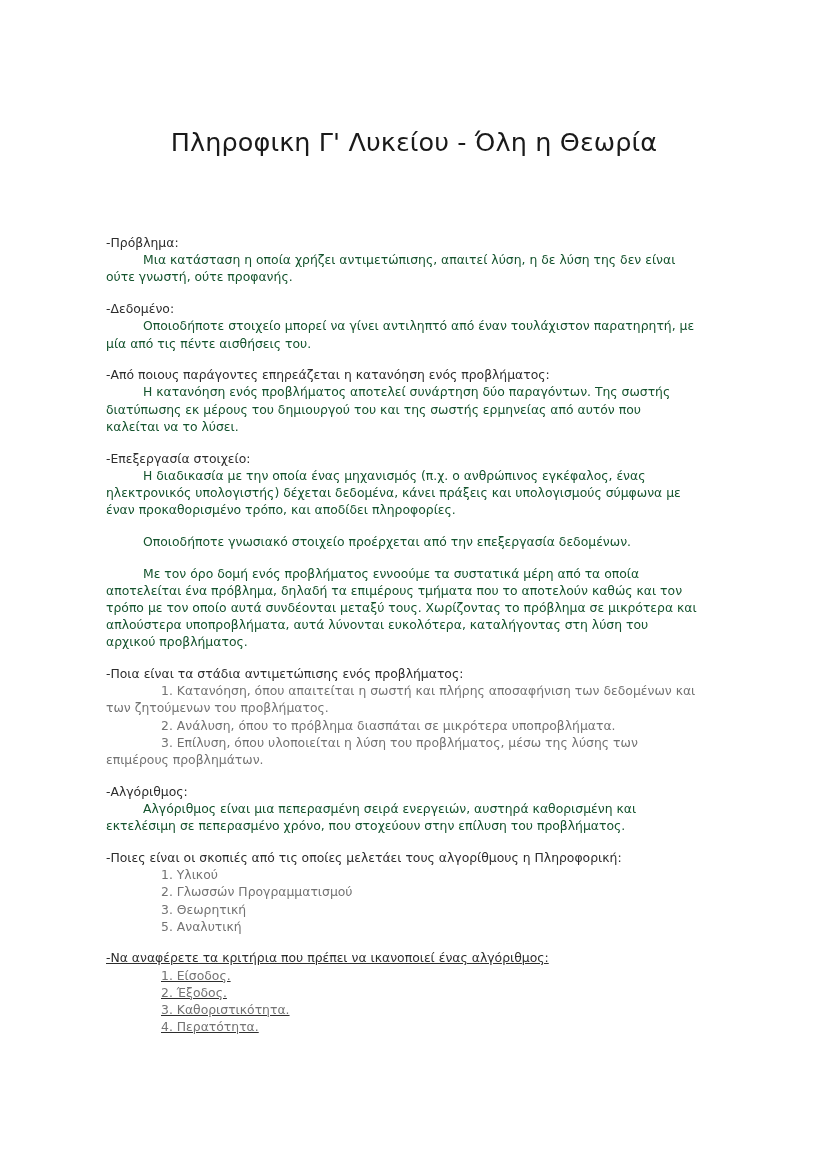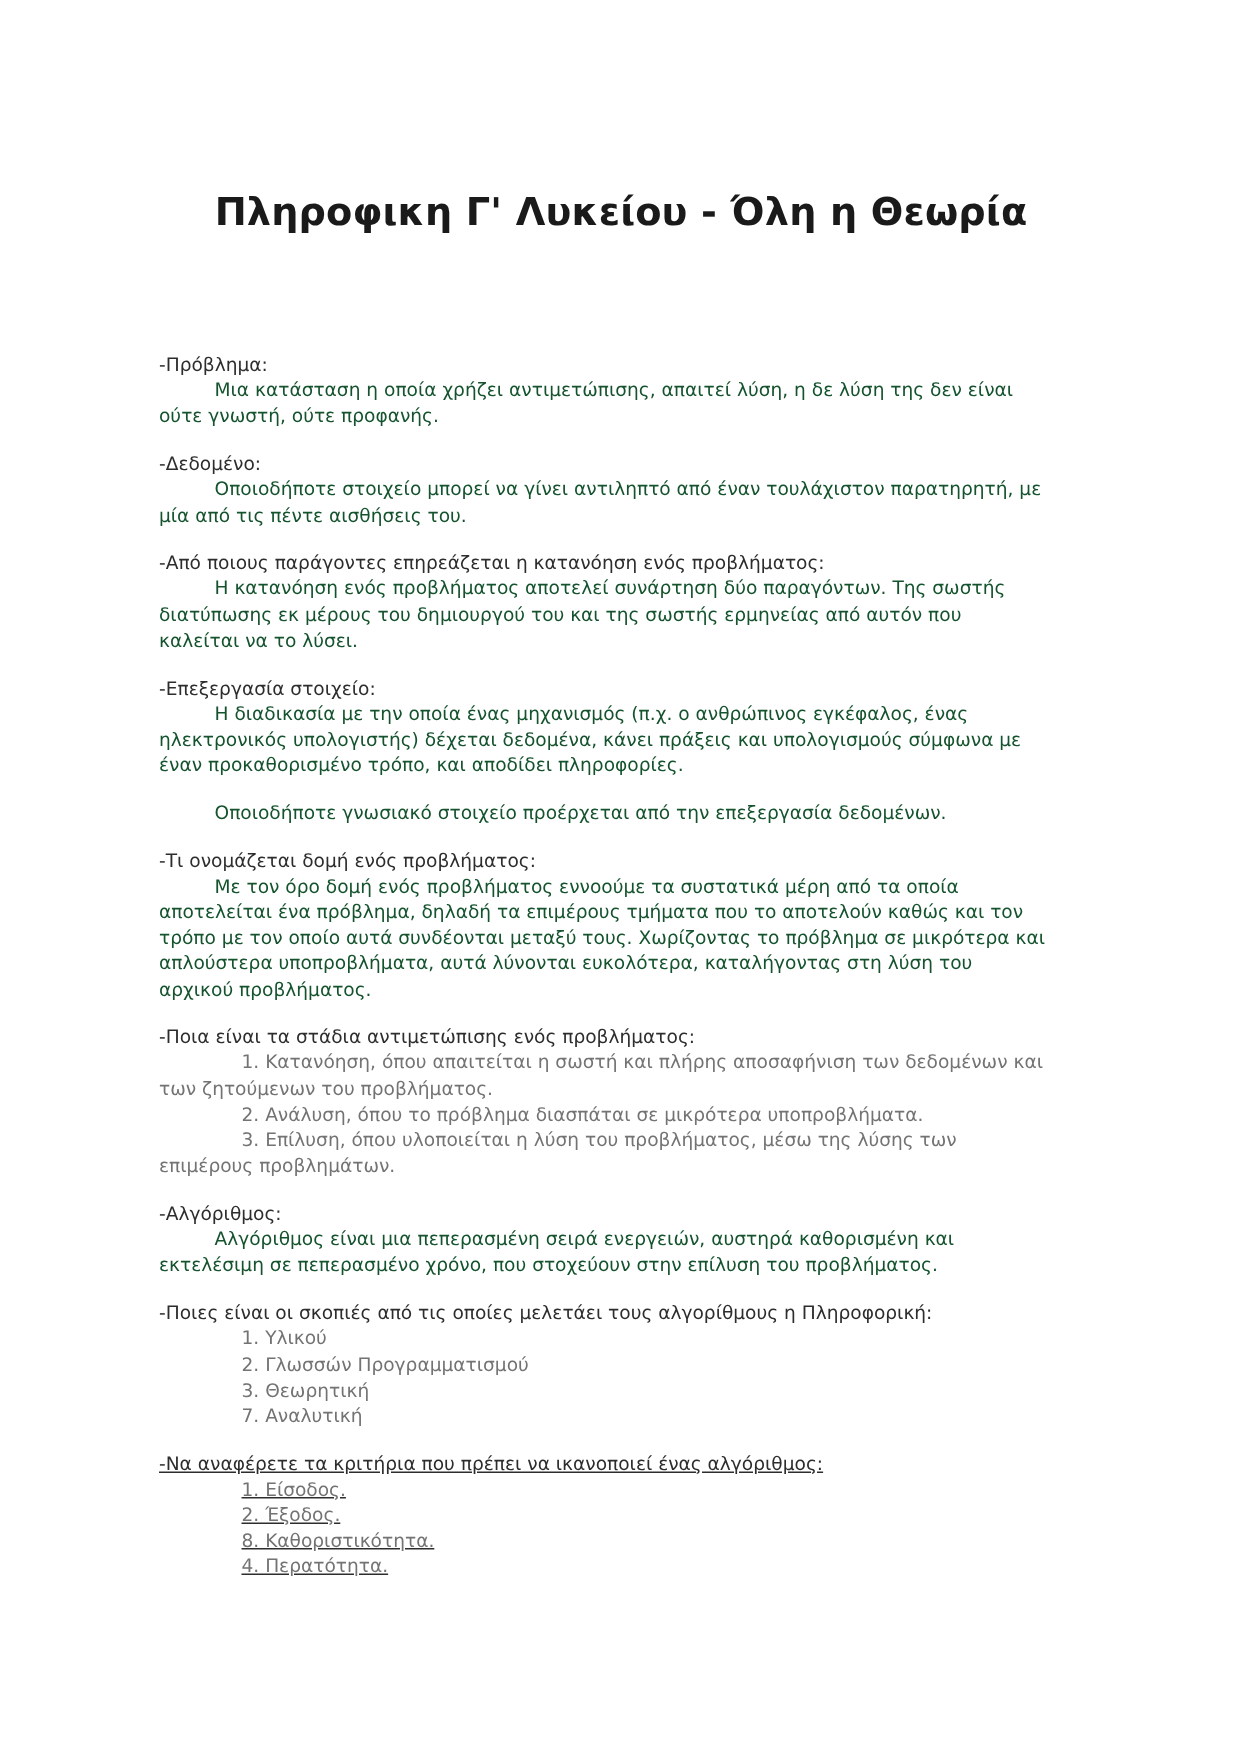--- a/index.html
+++ b/index.html
@@ -22,21 +22,21 @@
     background: #ffffff;
     box-sizing: border-box;
   }
   .doc-title {
     position: absolute;
     top: 128px;
     left: 0;
     width: 828px;
     text-align: center;
     font-size: 25.5px;
-    font-weight: bold;
+    font-weight: normal;
     color: #1a1a1a;
     letter-spacing: 0.1px;
     line-height: 1.15;
     margin: 0;
     white-space: nowrap;
   }
   .body-block {
     position: absolute;
     top: 234px;
     left: 106px;
@@ -100,48 +100,47 @@
         <p class="qa-answer">Η κατανόηση ενός προβλήματος αποτελεί συνάρτηση δύο παραγόντων. Της σωστής διατύπωσης εκ μέρους του δημιουργού του και της σωστής ερμηνείας από αυτόν που καλείται να το λύσει.</p>
       </div>
       <div class="qa-section">
         <p class="qa-heading">-Επεξεργασία στοιχείο:</p>
         <p class="qa-answer">Η διαδικασία με την οποία ένας μηχανισμός (π.χ. ο ανθρώπινος εγκέφαλος, ένας ηλεκτρονικός υπολογιστής) δέχεται δεδομένα, κάνει πράξεις και υπολογισμούς σύμφωνα με έναν προκαθορισμένο τρόπο, και αποδίδει πληροφορίες.</p>
       </div>
       <div class="qa-section">
         <p class="qa-answer">Οποιοδήποτε γνωσιακό στοιχείο προέρχεται από την επεξεργασία δεδομένων.</p>
       </div>
       <div class="qa-section">
-        <p class="qa-heading">-Τι ονομάζεται δομή ενός προβλήματος:</p>
         <p class="qa-answer">Με τον όρο δομή ενός προβλήματος εννοούμε τα συστατικά μέρη από τα οποία αποτελείται ένα πρόβλημα, δηλαδή τα επιμέρους τμήματα που το αποτελούν καθώς και τον τρόπο με τον οποίο αυτά συνδέονται μεταξύ τους. Χωρίζοντας το πρόβλημα σε μικρότερα και απλούστερα υποπροβλήματα, αυτά λύνονται ευκολότερα, καταλήγοντας στη λύση του αρχικού προβλήματος.</p>
       </div>
       <div class="qa-section">
         <p class="qa-heading">-Ποια είναι τα στάδια αντιμετώπισης ενός προβλήματος:</p>
         <ul class="qa-list">
           <li class="wrap">1. Κατανόηση, όπου απαιτείται η σωστή και πλήρης αποσαφήνιση των δεδομένων και των ζητούμενων του προβλήματος.</li>
           <li class="wrap">2. Ανάλυση, όπου το πρόβλημα διασπάται σε μικρότερα υποπροβλήματα.</li>
           <li class="wrap">3. Επίλυση, όπου υλοποιείται η λύση του προβλήματος, μέσω της λύσης των επιμέρους προβλημάτων.</li>
         </ul>
       </div>
       <div class="qa-section">
         <p class="qa-heading">-Αλγόριθμος:</p>
         <p class="qa-answer">Αλγόριθμος είναι μια πεπερασμένη σειρά ενεργειών, αυστηρά καθορισμένη και εκτελέσιμη σε πεπερασμένο χρόνο, που στοχεύουν στην επίλυση του προβλήματος.</p>
       </div>
       <div class="qa-section">
         <p class="qa-heading">-Ποιες είναι οι σκοπιές από τις οποίες μελετάει τους αλγορίθμους η Πληροφορική:</p>
         <ul class="qa-list">
           <li>1. Υλικού</li>
           <li>2. Γλωσσών Προγραμματισμού</li>
           <li>3. Θεωρητική</li>
-          <li>7. Αναλυτική</li>
+          <li>5. Αναλυτική</li>
         </ul>
       </div>
       <div class="qa-section">
         <p class="qa-heading">-Να αναφέρετε τα κριτήρια που πρέπει να ικανοποιεί ένας αλγόριθμος:</p>
         <ul class="qa-list">
           <li>1. Είσοδος.</li>
           <li>2. Έξοδος.</li>
-          <li>8. Καθοριστικότητα.</li>
+          <li>3. Καθοριστικότητα.</li>
           <li>4. Περατότητα.</li>
         </ul>
       </div>
     </div>
 
 </div>
 
 </body></html>

